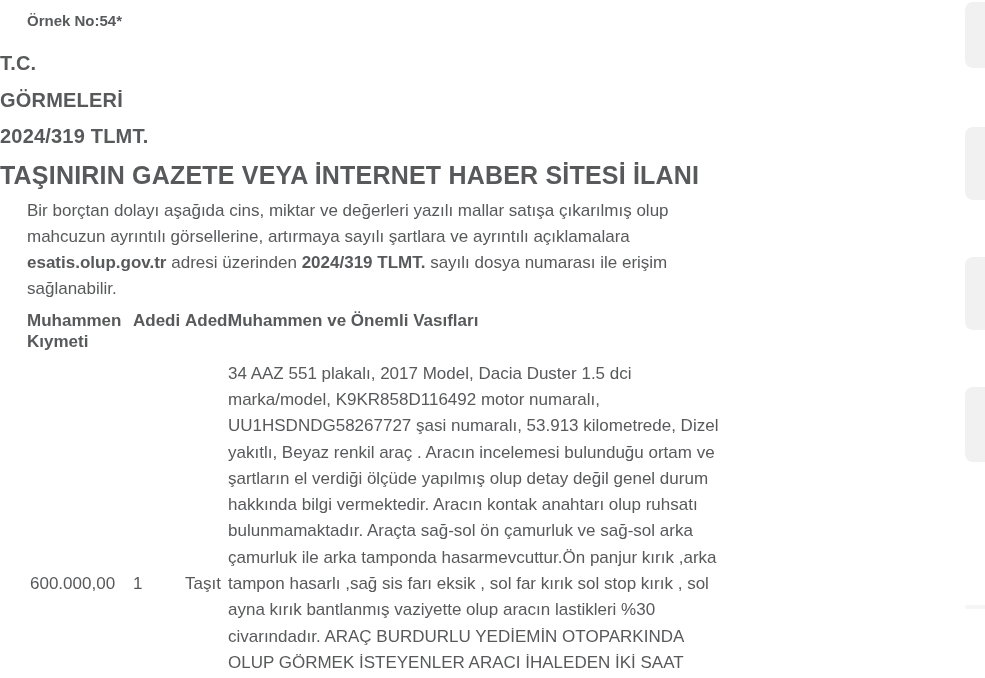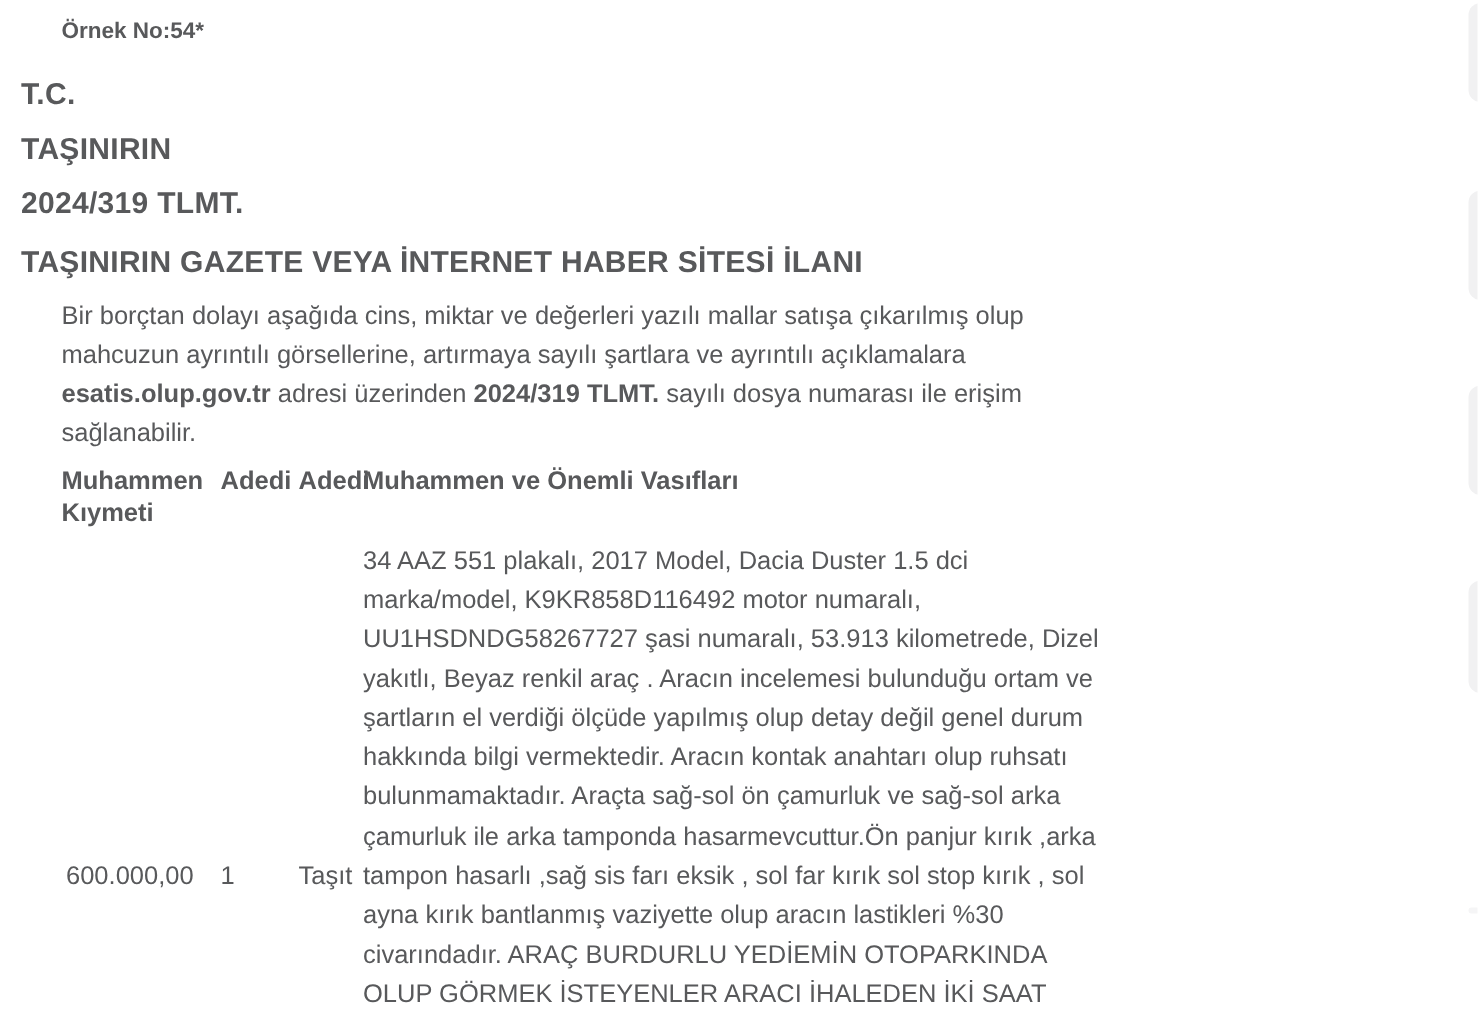--- a/index.html
+++ b/index.html
@@ -9,40 +9,39 @@
     width: 985px;
     height: 678px;
     overflow: hidden;
     font-family: "Liberation Sans", "DejaVu Sans", sans-serif;
     color: #58595b;
   }
   .page {
     position: relative;
     width: 778px;
     height: 678px;
-    margin-left: 14px;
   }
   .ornek {
     padding: 12px 0 0 27px;
     font-size: 15px;
     font-weight: bold;
   }
   .center-head {
     width: 965px;
     text-align: left;
     margin-top: 16px;
   }
   .hline {
     font-size: 20px;
     font-weight: bold;
     line-height: 36.5px;
     letter-spacing: 0.2px;
   }
   .doc-title {
-    font-size: 20px;
+    font-size: 25px;
     font-weight: bold;
     line-height: 36px;
     margin-top: 2px;
     letter-spacing: 0.2px;
   }
   .intro {
     margin: 5px 48px 0 27px;
     font-size: 17px;
     line-height: 26.3px;
   }
@@ -87,21 +86,21 @@
 </style>
 </head>
 <body>
 
 <div class="page">
 
   <div class="ornek">Örnek No:54*</div>
 
   <div class="center-head">
     <div class="hline">T.C.</div>
-    <div class="hline">TAŞINIRIN</div>
+    <div class="hline">GÖRMELERİ</div>
     <div class="hline">2024/319 TLMT.</div>
     <div class="doc-title">TAŞINIRIN GAZETE VEYA İNTERNET HABER SİTESİ İLANI</div>
   </div>
 
   <p class="intro"><span>Bir borçtan dolayı aşağıda cins, miktar ve değerleri yazılı mallar satışa çıkarılmış olup mahcuzun ayrıntılı görsellerine, artırmaya sayılı şartlara ve ayrıntılı açıklamalara </span><span class="b">esatis.olup.gov.tr</span><span> adresi üzerinden </span><span class="b">2024/319 TLMT.</span><span> sayılı dosya numarası ile erişim sağlanabilir.</span></p>
 
   <div class="tbl">
     <div class="thead">
       <div class="c1">Muhammen Kıymeti</div>
       <div class="c2">Adedi</div>

